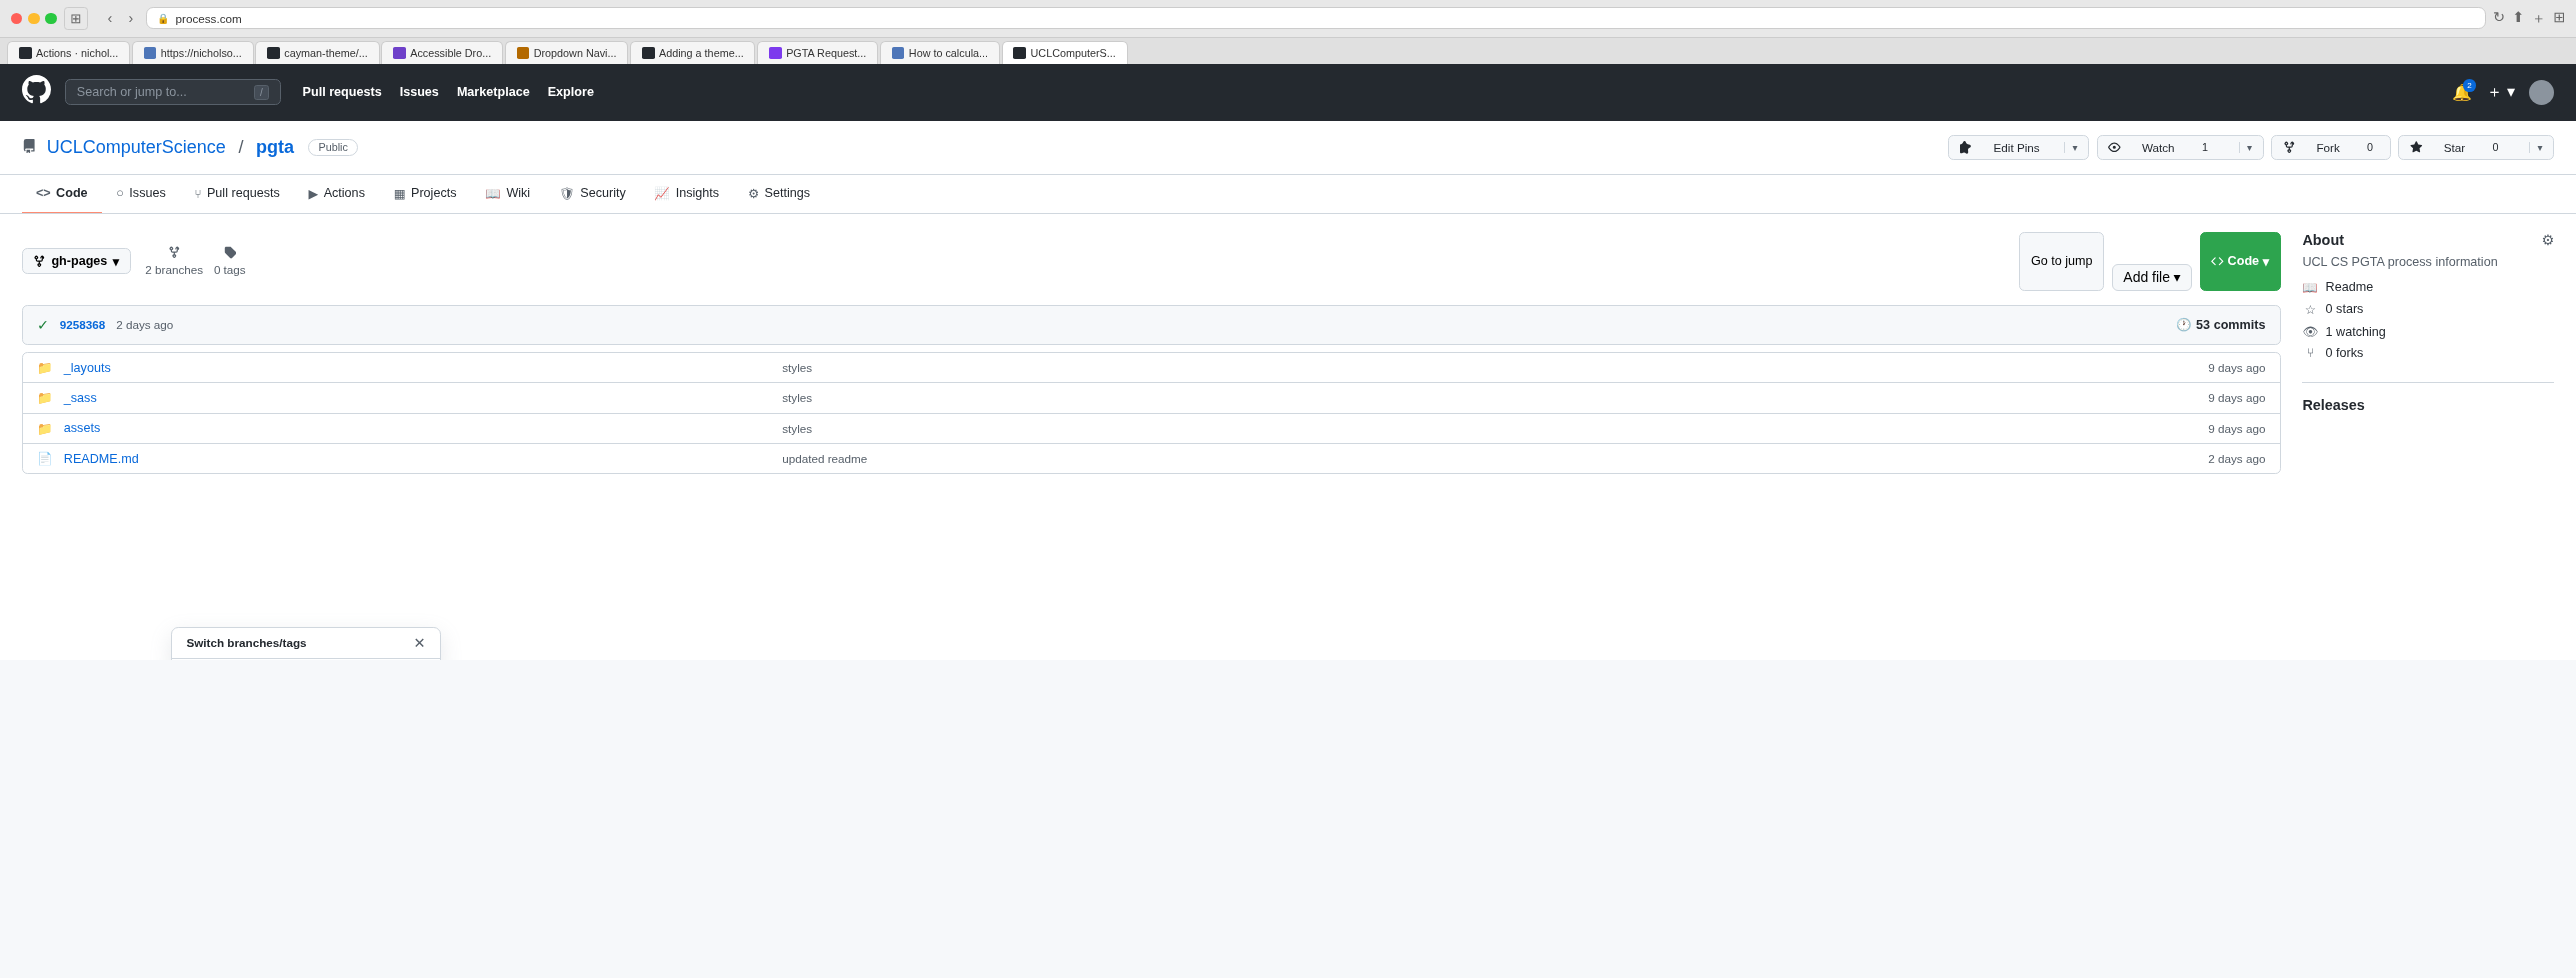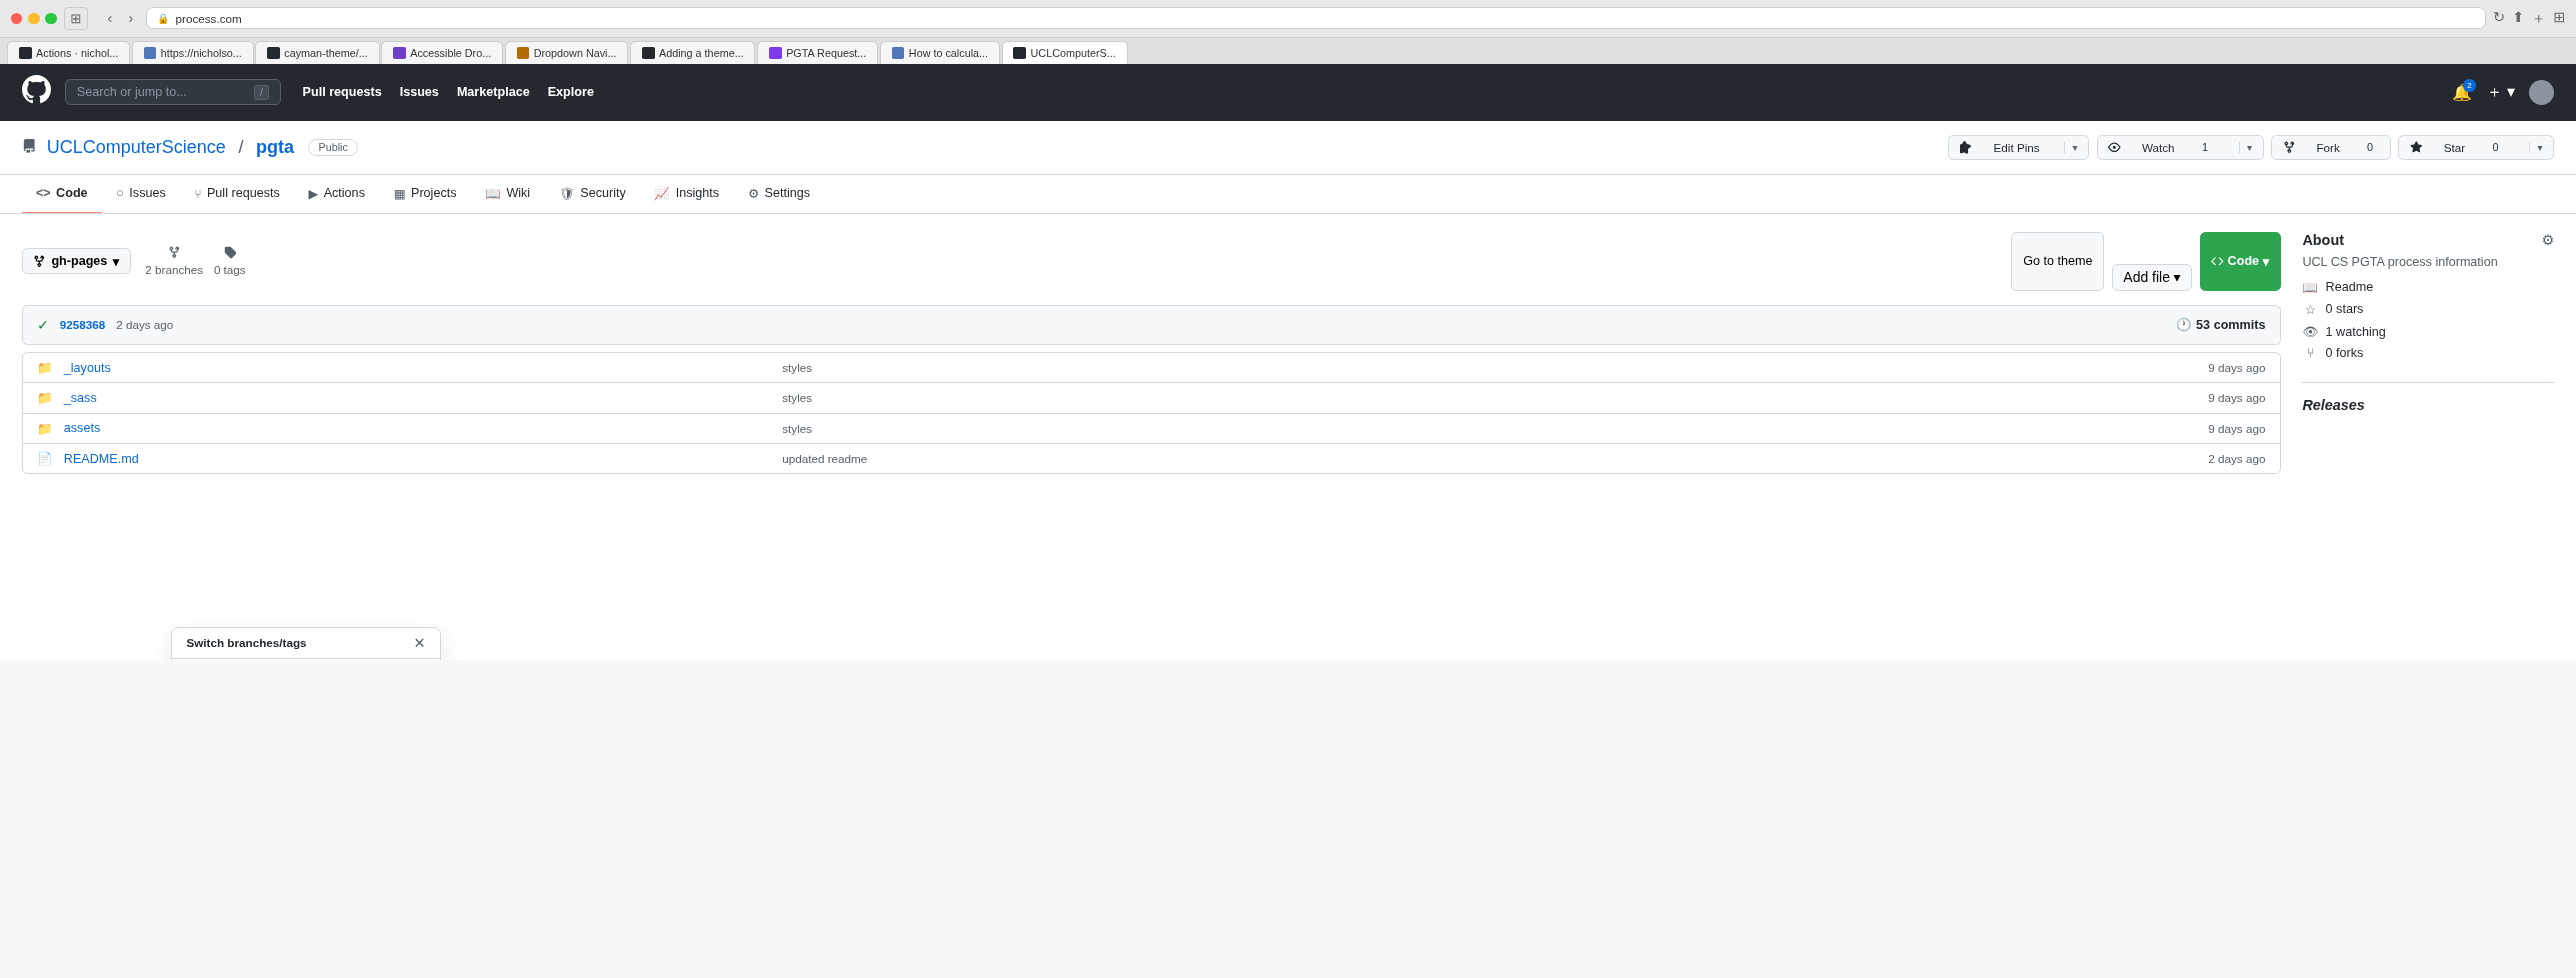--- a/index.html
+++ b/index.html
@@ -105,21 +105,21 @@
 
     
     .about-section { margin-bottom: 21.6px; }
     .about-header { display: flex; align-items: center; justify-content: space-between; margin-bottom: 7.2px; }
     .about-title { font-size: 14.4px; font-weight: 700; }
     .about-gear { color: #57606a; cursor: pointer; font-size: 14.4px; }
     .about-desc { font-size: 12.6px; color: #57606a; margin-bottom: 10.8px; }
     .about-stats { display: flex; flex-direction: column; gap: 7.2px; }
     .about-stat { display: flex; align-items: center; gap: 7.2px; font-size: 12.6px; color: #24292f; cursor: pointer; }
     .about-stat-icon { color: #57606a; width: 16px; text-align: center; }
-    .releases-section { margin-top: 19px; font-style: italic; }
+    .releases-section { margin-top: 19px; }
     .releases-title { font-size: 14.4px; font-weight: 600; margin-bottom: 7.2px; padding-top: 14.4px; border-top: 0.9px solid #d0d7de; }
   </style>
 </head>
 <body>
 
 <div class="browser-chrome">
   <div class="traffic-lights">
     <div class="traffic-light tl-red"></div>
     <div class="traffic-light tl-yellow"></div>
     <div class="traffic-light tl-green"></div>
@@ -313,21 +313,21 @@
             <span>2 branches</span>
           </span>
           <span class="toolbar-stat">
             <svg width="12.6" height="12.6" viewBox="0 0 16 16" fill="currentColor">
                 <path d="M2.5 7.775V2.75a.25.25 0 01.25-.25h5.025a.25.25 0 01.177.073l6.25 6.25a.25.25 0 010 .354l-5.025 5.025a.25.25 0 01-.354 0l-6.25-6.25a.25.25 0 01-.073-.177zm-1.5 0V2.75C1 1.784 1.784 1 2.75 1h5.025c.464 0 .91.184 1.238.513l6.25 6.25a1.75 1.75 0 010 2.474l-5.026 5.026a1.75 1.75 0 01-2.474 0l-6.25-6.25A1.75 1.75 0 011 7.775zM6 5a1 1 0 100 2 1 1 0 000-2z"></path>
               </svg>
             <span>0 tags</span>
           </span>
         </div>
         <div class="toolbar-right">
-          <button class="goto-file-btn">Go to theme</button>
+          <button class="goto-file-btn">Go to jump</button>
           <button class="add-file-btn">
             <span>Add file</span>
             <span>▾</span>
           </button>
           <button class="code-btn">
             <svg width="12.6" height="12.6" viewBox="0 0 16 16" fill="white">
                 <path d="M4.72 3.22a.75.75 0 011.06 1.06L2.06 8l3.72 3.72a.75.75 0 11-1.06 1.06L.47 8.53a.75.75 0 010-1.06l4.25-4.25zm6.56 0a.75.75 0 10-1.06 1.06L13.94 8l-3.72 3.72a.75.75 0 101.06 1.06l4.25-4.25a.75.75 0 000-1.06l-4.25-4.25z"></path>
               </svg>
             <span>Code</span>
             <span>▾</span>

